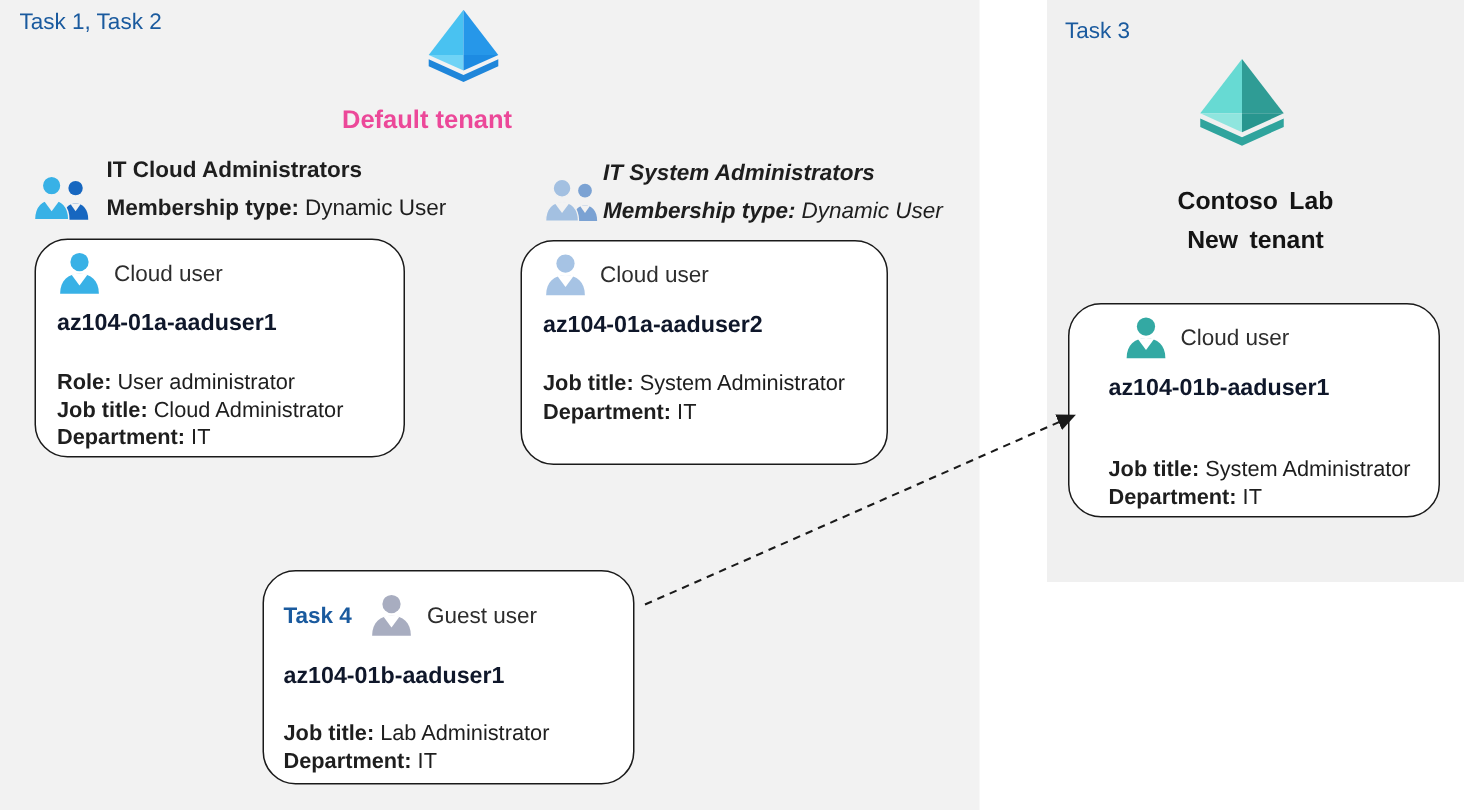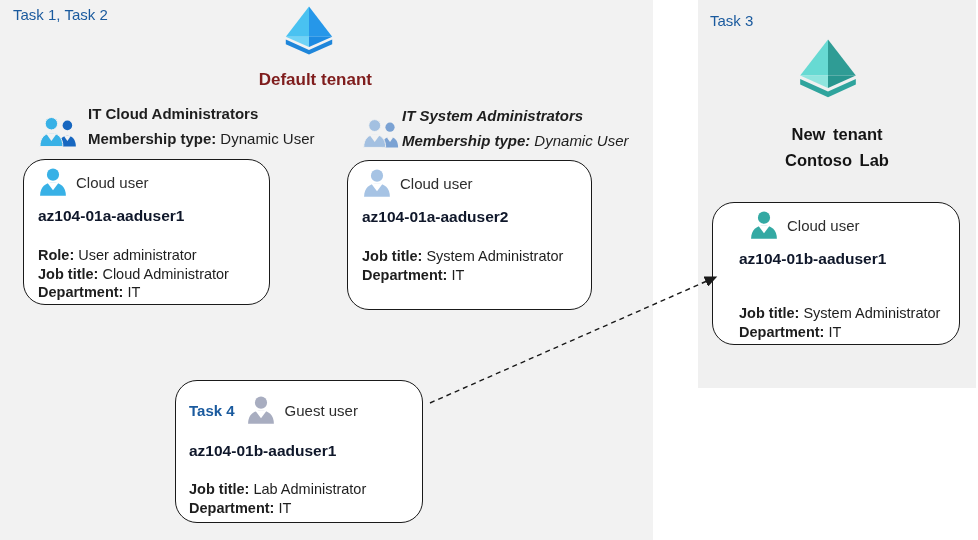--- a/index.html
+++ b/index.html
@@ -7,21 +7,21 @@
   body { font-family:"Liberation Sans","DejaVu Sans",sans-serif; color:#1e1e1e; }
   .canvas { position:relative; width:978px; height:540px; background:#fff; overflow:hidden; }
 
   .left-region  { position:absolute; left:0; top:0; width:653px; height:540px; background:var(--bg_gray); }
   .right-panel  { position:absolute; left:698px; top:0; width:278px; height:388px; background:var(--panel_gray); }
 
   .task-label { position:absolute; font-size:15px; font-weight:normal; color:var(--task_blue); }
 
   .abs { position:absolute; }
 
-  .tenant-title { position:absolute; font-size:17px; font-weight:bold; color:#7f1d1d; text-align:right; }
+  .tenant-title { position:absolute; font-size:17px; font-weight:bold; color:#ec4899; text-align:left; }
 
   
   .group { position:absolute; }
   .group .gtxt { margin-left:49px; }
   .group.g2 .gtxt, .group.g3 .gtxt { margin-left:39px;font-style:italic; }
   .group-title { font-size:15px; font-weight:bold; line-height:20px; white-space:nowrap; }
   .membership { font-size:15px; margin-top:6px; white-space:nowrap; }
   .membership b, .field b { margin-right:4px; }
   .group-icon { position:absolute; left:0; top:12px; }
 
@@ -83,21 +83,21 @@
 
   <svg class="abs diamond d-blue" style="left:280px; top:2px;" width="58" height="60" viewBox="0 0 100 92">
     <polygon class="fl" points="50,2 10,54 50,54"></polygon>
     <polygon class="fr" points="50,2 90,54 50,54"></polygon>
     <polygon class="fll" points="10,54 50,54 50,72"></polygon>
     <polygon class="flr" points="90,54 50,54 50,72"></polygon>
     <polygon class="rim" points="10,59 50,77 90,59 90,67 50,85 10,67"></polygon>
   </svg>
   <div class="tenant-title" style="left:228px; top:70px; width:144px;">Default tenant</div>
 
-  <div class="group g1" style="left:39px; top:104px;">
+  <div class="group g1" style="left:22px; top:104px;">
     <svg class="group-icon gi1" width="38" height="31" viewBox="0 0 40 33">
       <g class="back">
           <circle cx="30" cy="10" r="5.1"></circle>
           <path d="M21,32.5 C21,25 24.8,21 30,21 C35.2,21 39,25 39,32.5 Z"></path>
         </g>
       <path class="notch-b" d="M26.5,21.5 L30,26.5 L33.5,21.5 C32.4,21.2 31.2,21 30,21 C28.8,21 27.6,21.2 26.5,21.5 Z"></path>
       <g class="front">
           <circle cx="13" cy="8.2" r="6.6"></circle>
           <path d="M0.8,32.5 C0.8,22.8 6.3,18.2 13,18.2 C19.7,18.2 25.2,22.8 25.2,32.5 Z"></path>
         </g>
@@ -186,22 +186,22 @@
   <div class="right-panel" style="background:transparent;">
     <div class="task-label" style="left:12px; top:12px;">Task 3</div>
     <svg class="abs diamond d-teal" style="left:94px; top:38px;" width="72" height="64" viewBox="0 0 100 92">
       <polygon class="fl" points="50,2 10,54 50,54"></polygon>
       <polygon class="fr" points="50,2 90,54 50,54"></polygon>
       <polygon class="fll" points="10,54 50,54 50,72"></polygon>
       <polygon class="flr" points="90,54 50,54 50,72"></polygon>
       <polygon class="rim" points="10,59 50,77 90,59 90,67 50,85 10,67"></polygon>
     </svg>
     <div class="new-tenant">
+      <div>Contoso Lab</div>
       <div>New tenant</div>
-      <div>Contoso Lab</div>
     </div>
 
     <div class="card c4">
       <div class="card-header">
         <svg class="person p-teal" width="30" height="30" viewBox="0 0 36 34">
           <circle cx="18" cy="8.2" r="7.3"></circle>
           <path d="M2.5,33.5 C2.5,23 9,17.6 18,17.6 C27,17.6 33.5,23 33.5,33.5 Z"></path>
           <path class="notch" d="M11.5,18.2 L18,27 L24.5,18.2 C22.4,17.7 20.2,17.4 18,17.4 C15.8,17.4 13.6,17.7 11.5,18.2 Z"></path>
         </svg>
         <span class="user-type">Cloud user</span>

